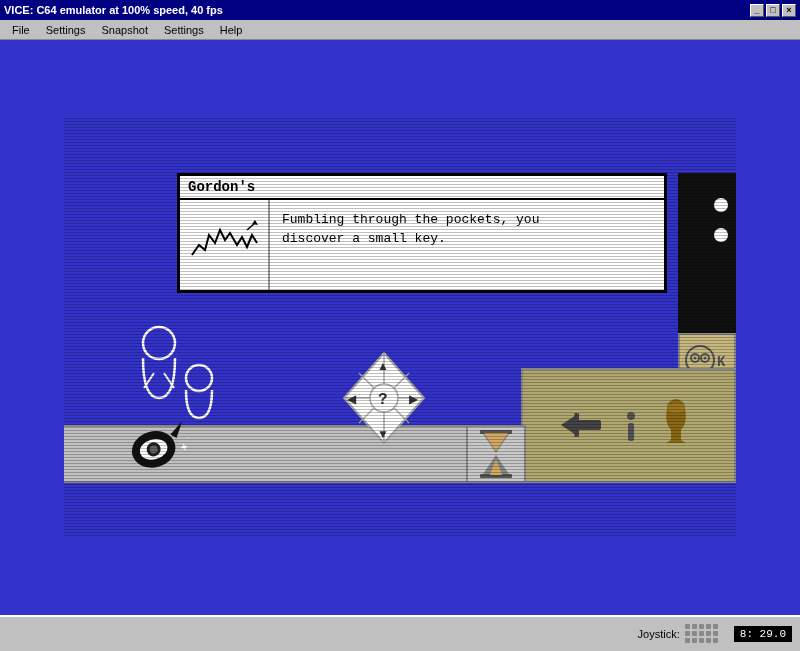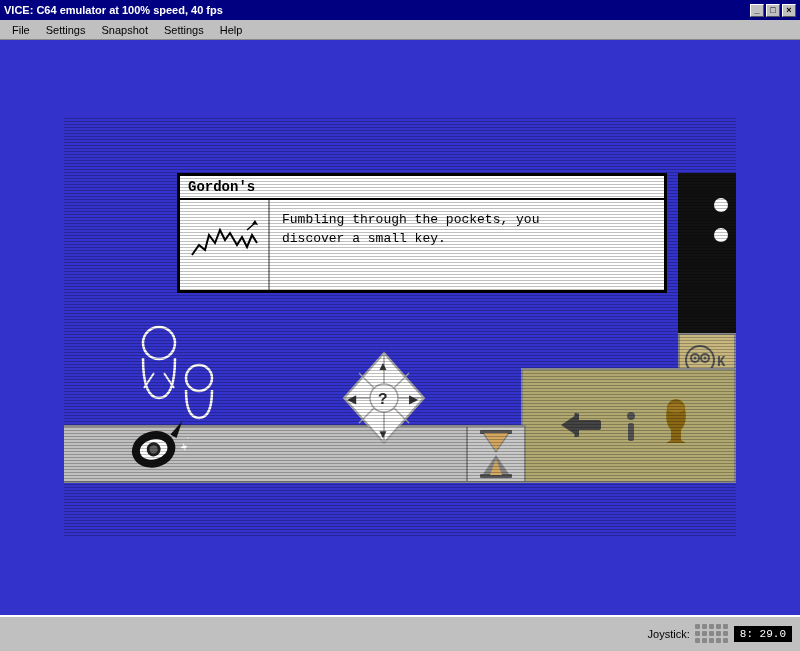--- a/index.html
+++ b/index.html
@@ -292,21 +292,21 @@
       height: 5px;
       background: #888;
       border-radius: 1px;
     }
     #coords-display {
       background: #000;
       color: white;
       padding: 2px 6px;
       font-family: 'Courier New', monospace;
       font-size: 11px;
-      margin-left: 0;
+      margin-left: 10px;
       text-align: right;
     }
   </style>
 </head>
 <body>
 
 <div id="title-bar">
   <span>VICE: C64 emulator at 100% speed, 40 fps</span>
   <div id="title-bar-buttons">
     <div class="title-btn">_</div>

